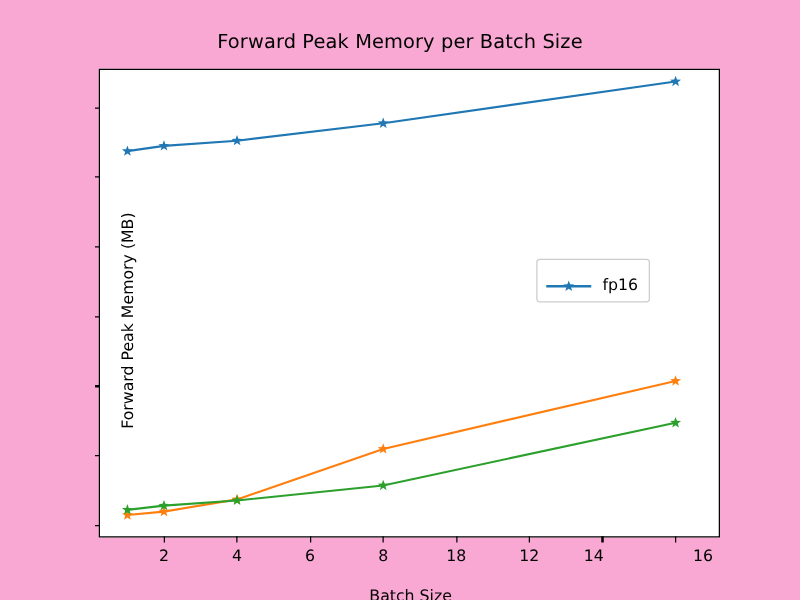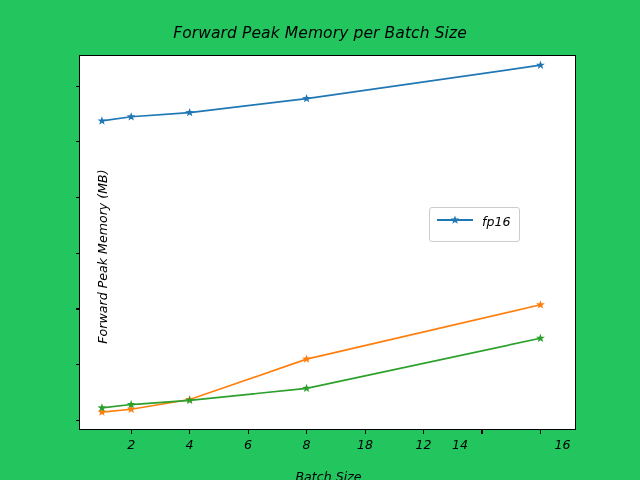--- a/index.html
+++ b/index.html
@@ -10,22 +10,21 @@
   body {
     width: 640px;
     height: 480px;
     font-family: "DejaVu Sans", sans-serif;
     overflow: hidden;
   }
   #figure {
     position: relative;
     width: 640px;
     height: 480px;
-    background: #22c55e;
-    font-style: italic;
+    background: #f9a8d4;
   }
   
   #chart-title {
     position: absolute;
     left: 0;
     top: 24px;
     width: 640px;
     text-align: center;
     font-size: 15.5px;
     color: #000000;
@@ -97,21 +96,21 @@
     left: 349px;
     top: 151px;
     border: 0.9px solid #cccccc;
     border-radius: 3px;
     background: #ffffff;
     padding: 6px 9px 6px 7px;
     box-sizing: border-box;
   }
   .legend-row {
     display: flex;
-    align-items: flex-start;
+    align-items: flex-end;
     height: 21px;
   }
   .legend-sample {
     position: relative;
     width: 36px;
     height: 12px;
     margin-right: 9px;
     flex: none;
   }
   .legend-line {
@@ -191,21 +190,21 @@
         <div class="xtick" style="left: 109.632px;">4</div>
         <div class="xtickmark" style="left: 109.132px;"></div>
         <div class="xtick" style="left: 168.103px;">6</div>
         <div class="xtickmark" style="left: 167.603px;"></div>
         <div class="xtick" style="left: 226.574px;">8</div>
         <div class="xtickmark" style="left: 226.074px;"></div>
         <div class="xtick" style="left: 285.044px;">18</div>
         <div class="xtickmark" style="left: 284.544px;"></div>
         <div class="xtick" style="left: 343.515px;">12</div>
         <div class="xtickmark" style="left: 343.015px;"></div>
-        <div class="xtick" style="left: 380px; text-align: center;">14</div>
+        <div class="xtick" style="left: 395px; text-align: center;">14</div>
         <div class="xtickmark" style="left: 401.485px;"></div>
         <div class="xtick" style="left: 460.456px; text-align: right;">16</div>
         <div class="xtickmark" style="left: 459.956px;"></div>
       </div>
 
     <div id="ylabel">Forward Peak Memory (MB)</div>
     <div id="xlabel">Batch Size</div>
 
     <div id="legend">
         <div class="legend-row">

